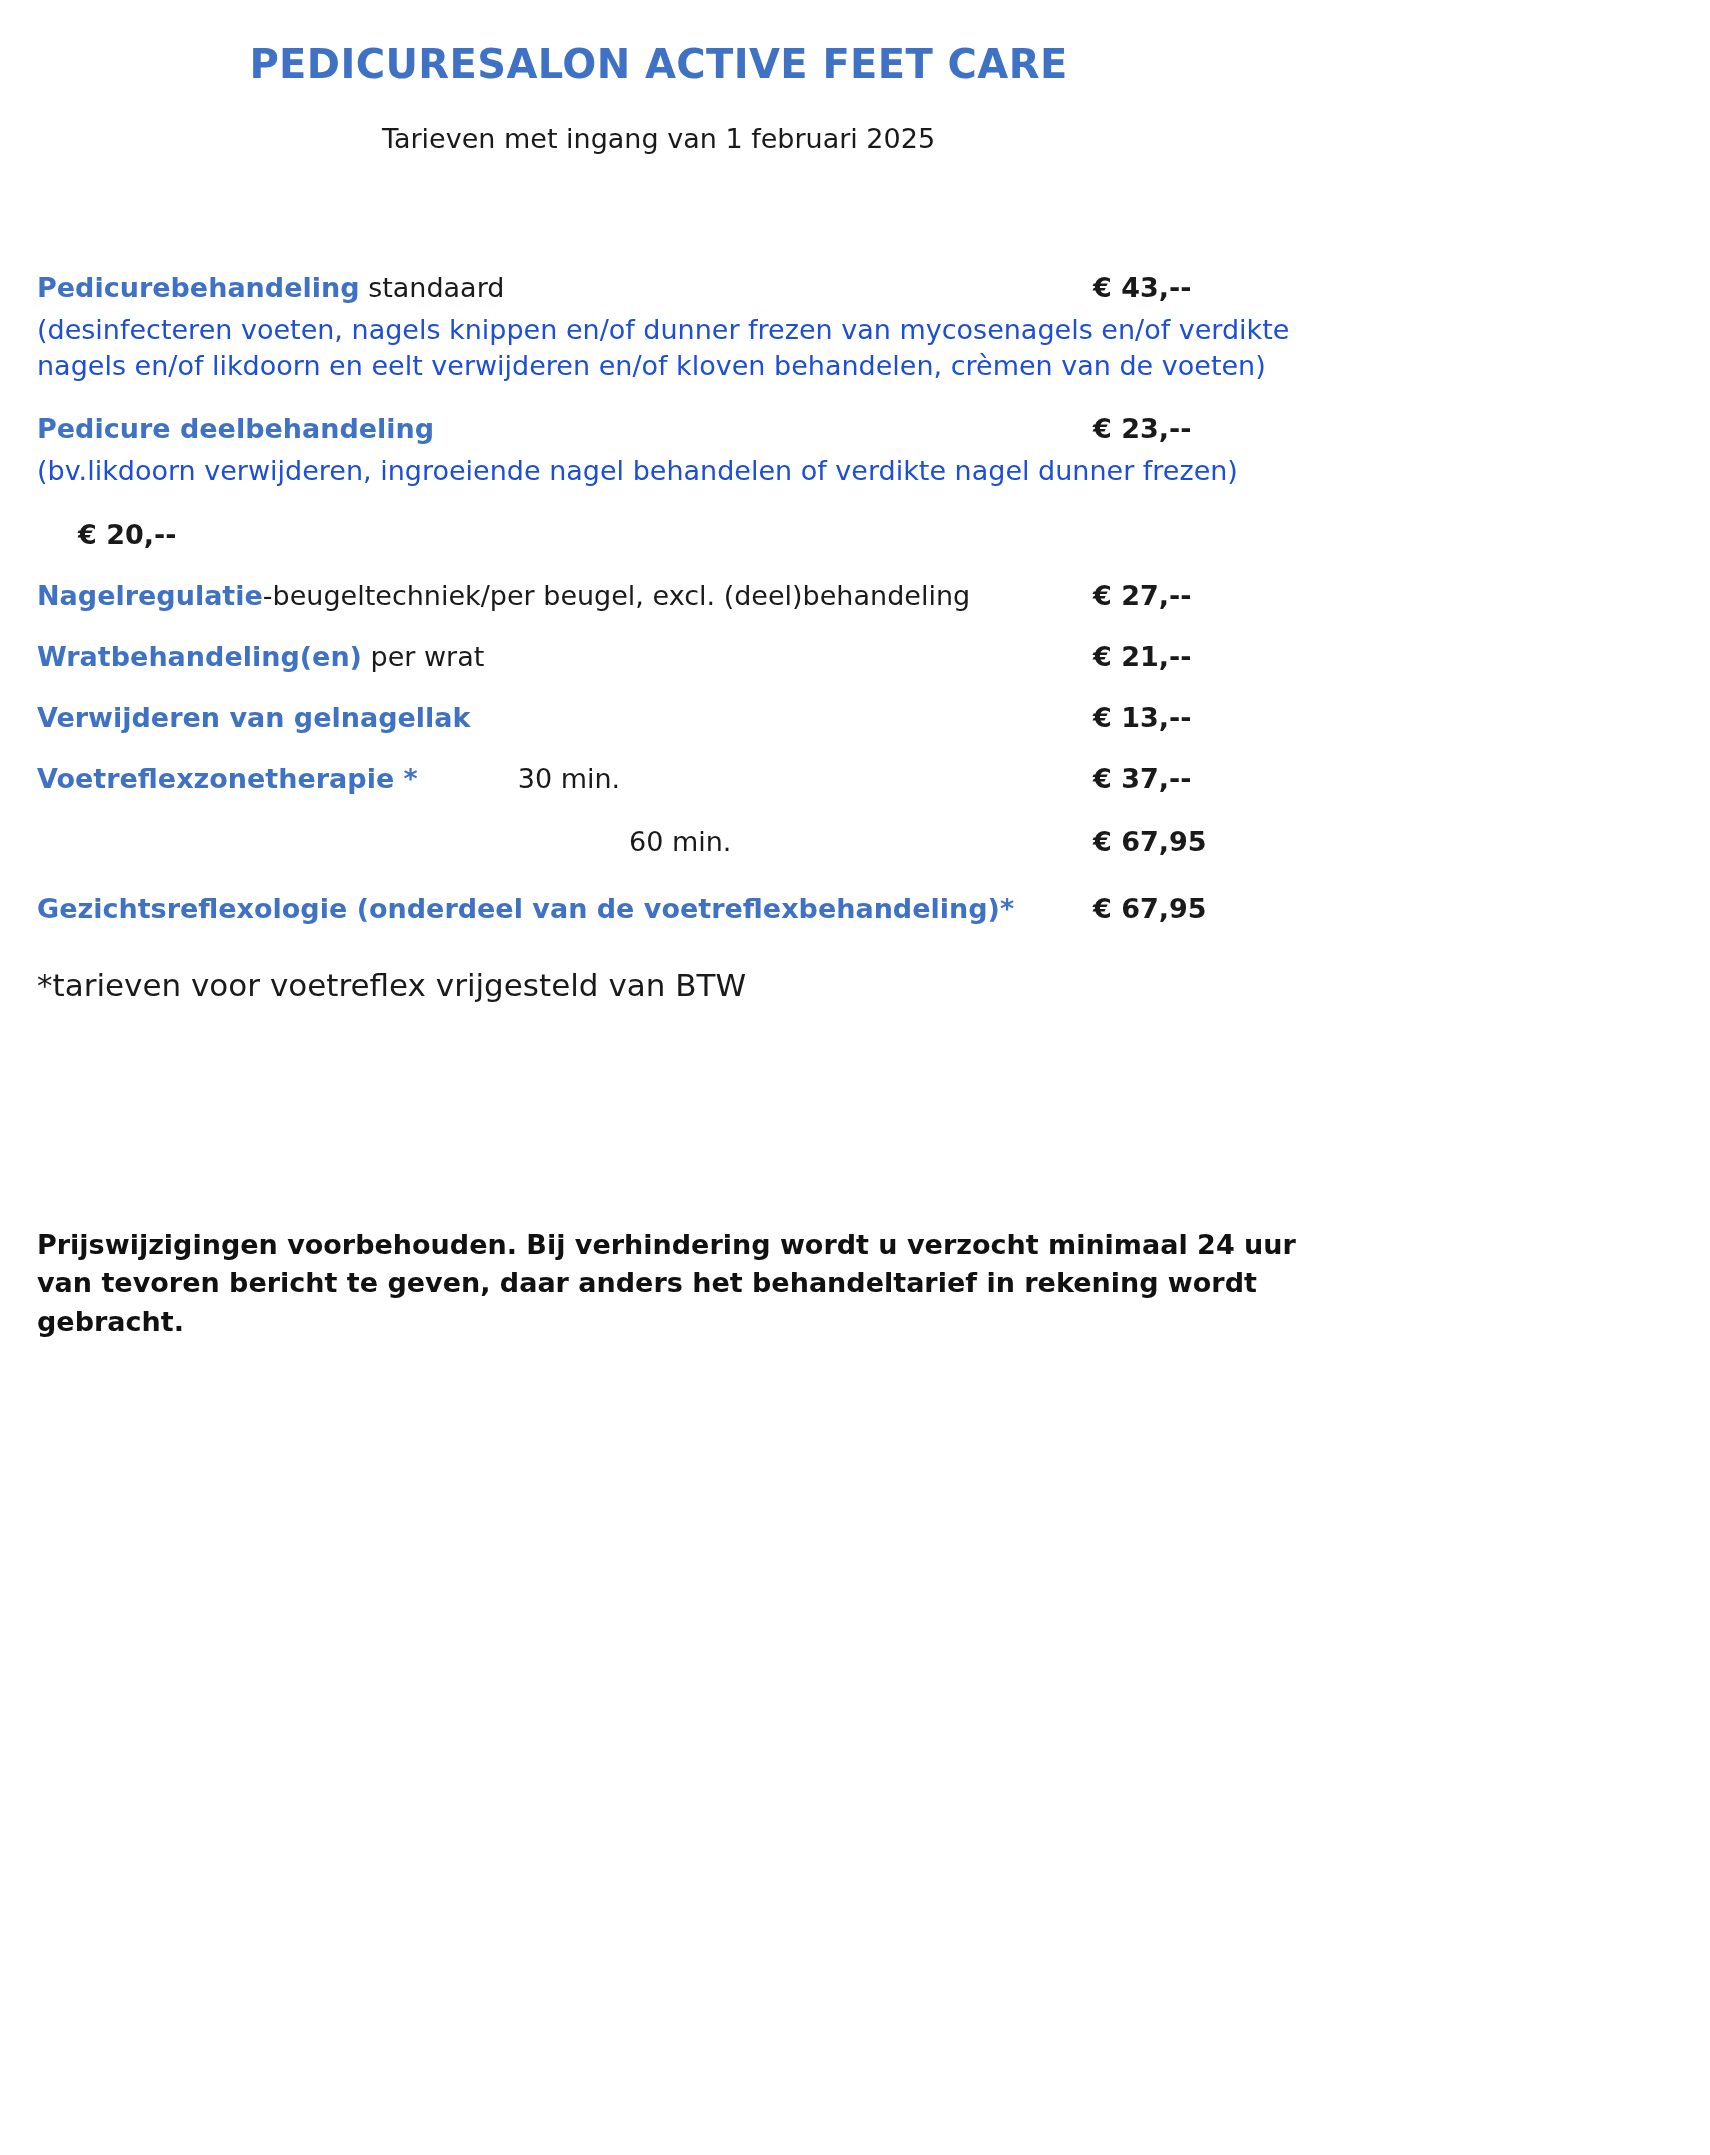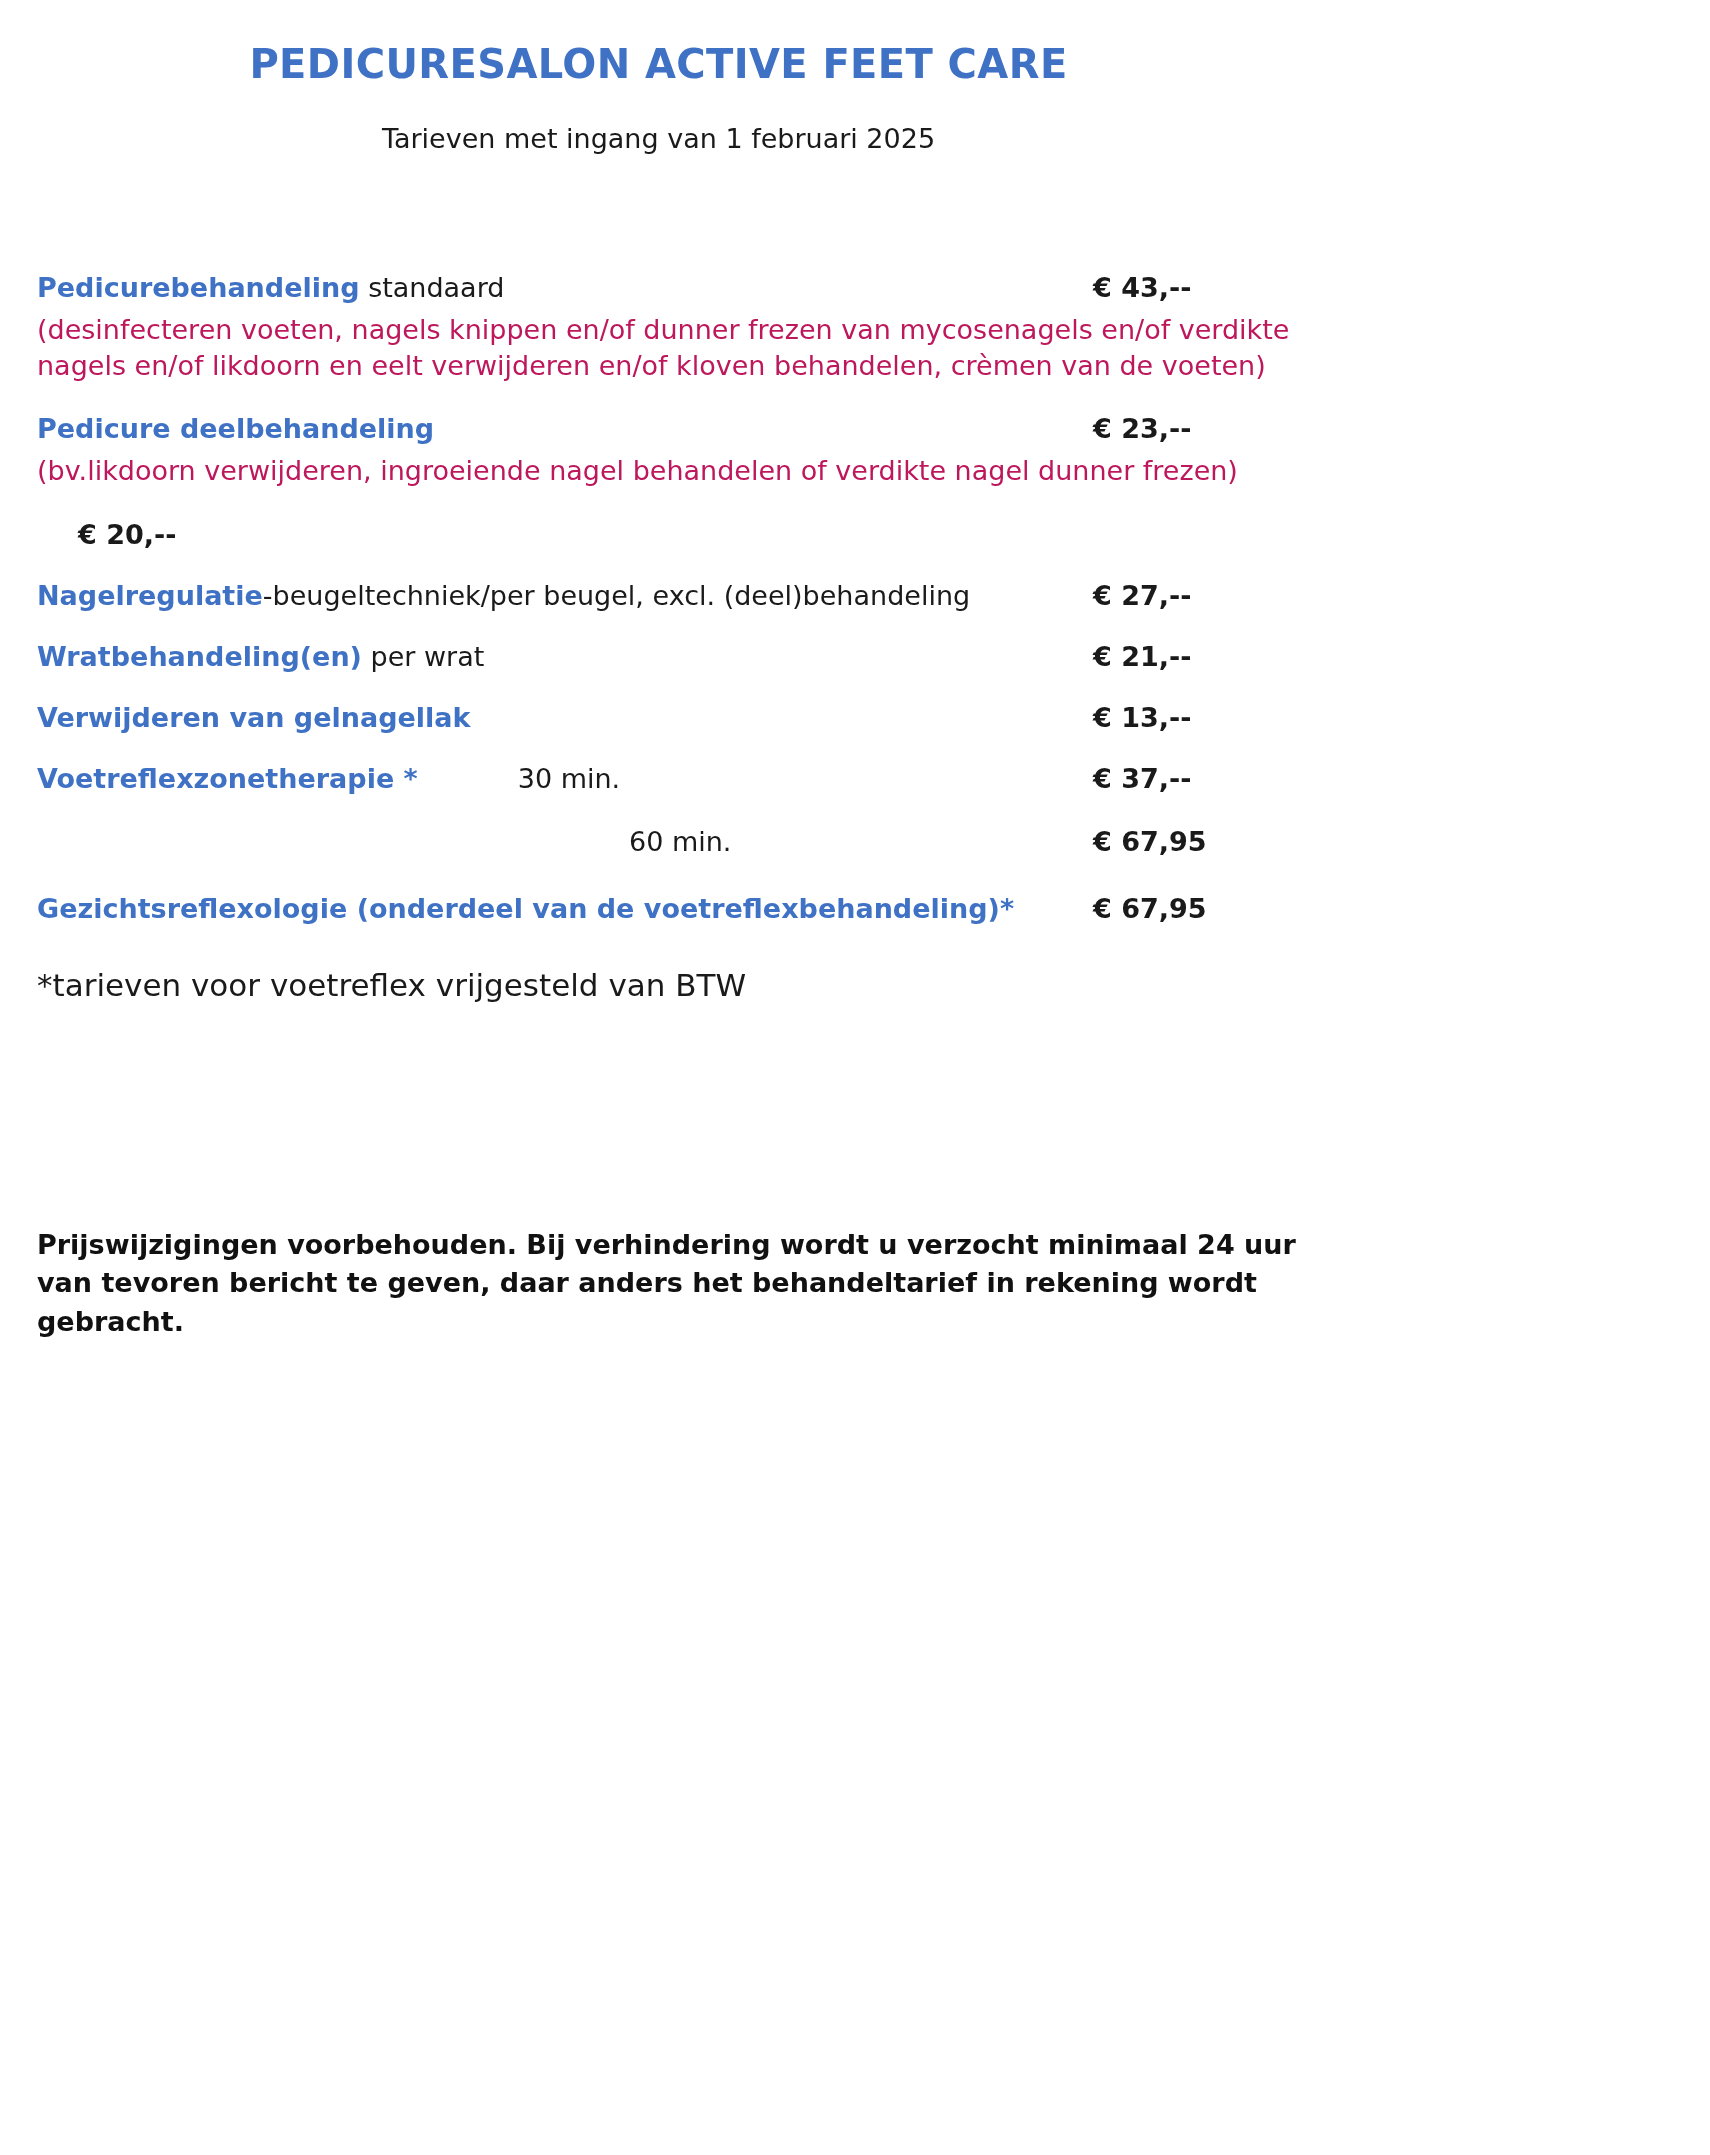--- a/index.html
+++ b/index.html
@@ -63,21 +63,21 @@
     color: #3f72c4;
     font-weight: bold;
     font-size: 27px;
   }
   .svc-extra {
     color: #1a1a1a;
     font-weight: normal;
     font-size: 27px;
   }
   .svc-desc {
-    color: #be185d;
+    color: #1d4ed8;
     font-size: 27px;
     line-height: 1.32;
     margin-top: 6px;
     max-width: 1586px;
   }
   .block-gap {
     margin-bottom: 30px;
   }
   .sub-row {
     display: flex;

